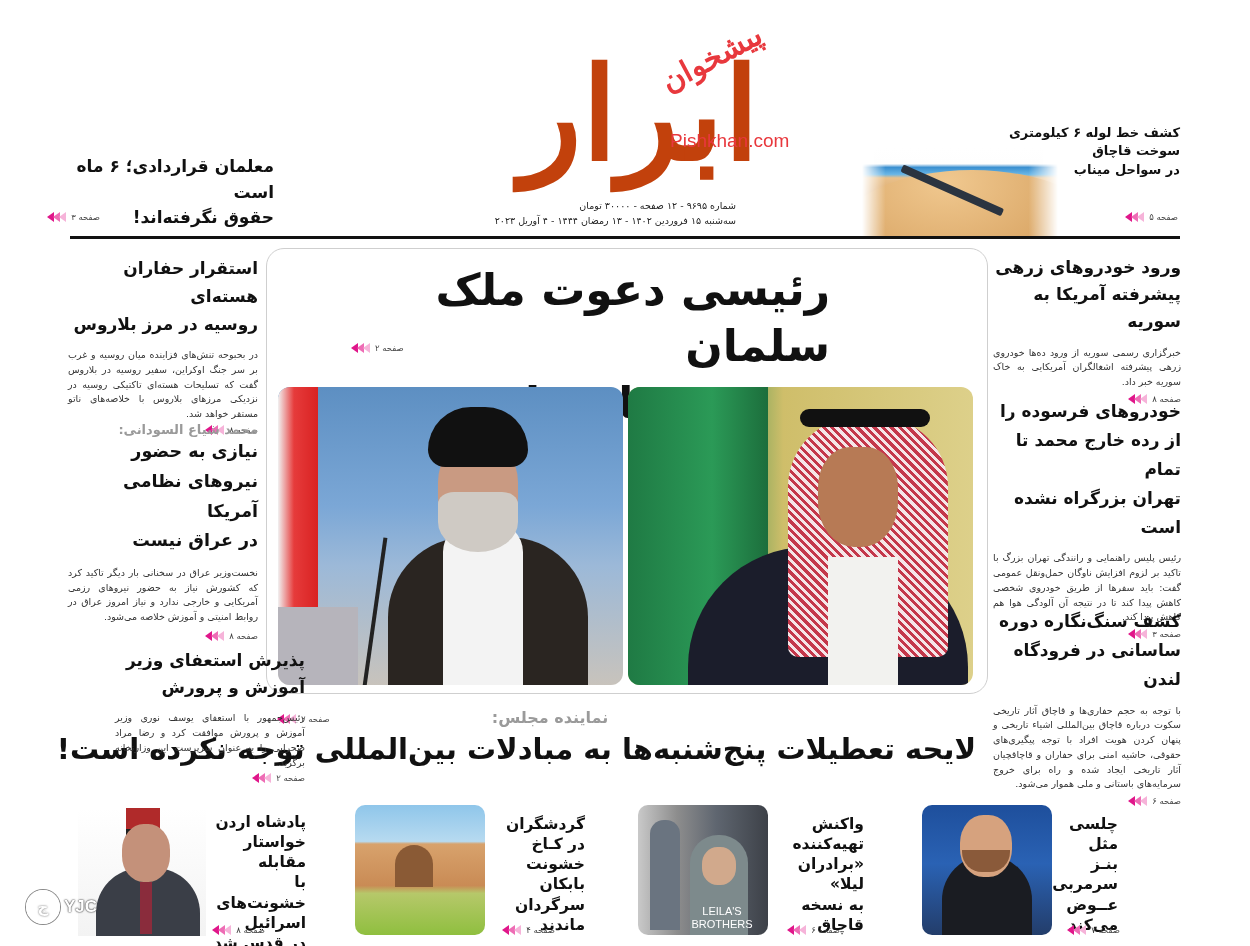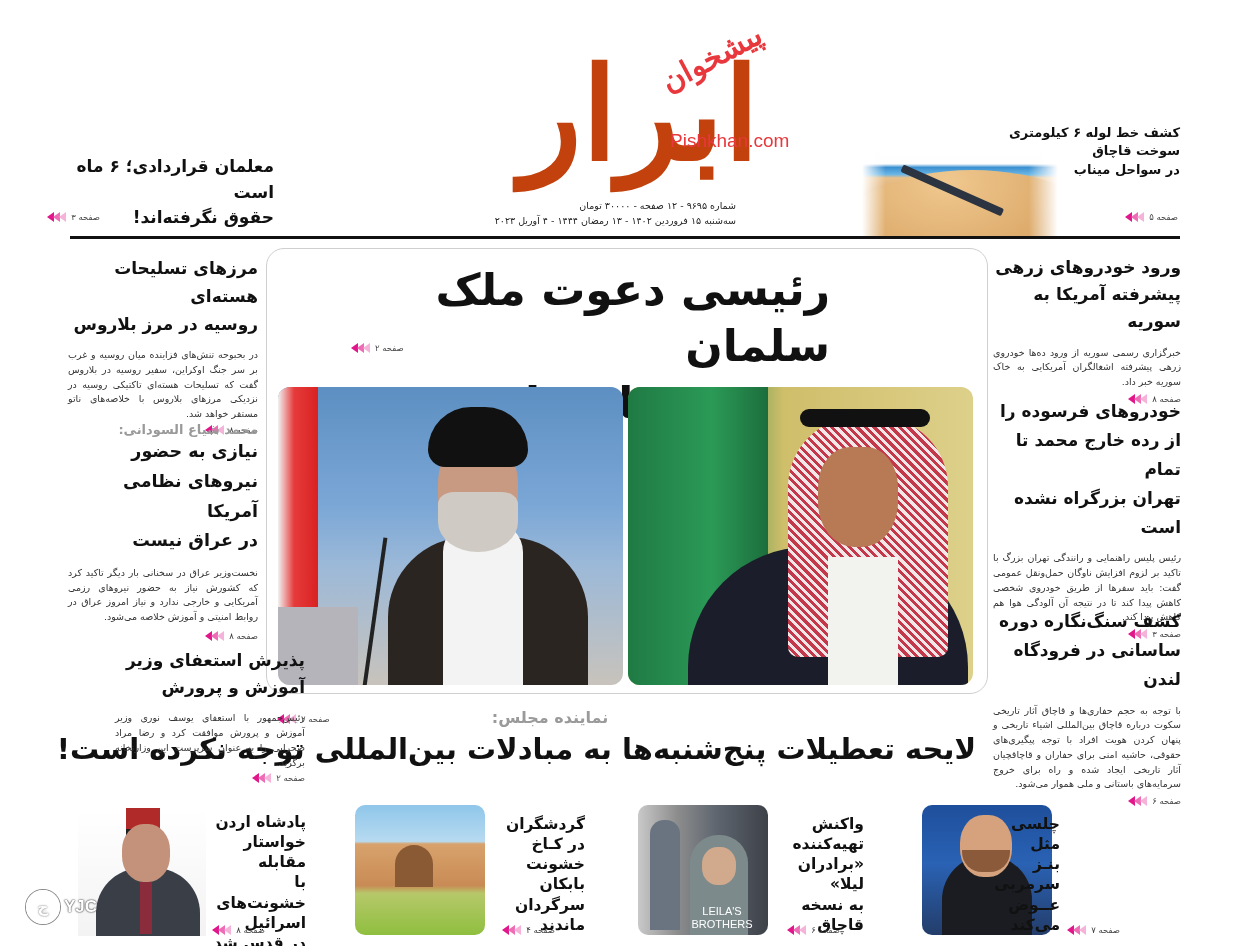--- a/index.html
+++ b/index.html
@@ -211,21 +211,21 @@
     <span class="chev">
         <span></span>
         <span></span>
         <span></span>
       </span>
   </div>
 </div>
 
 <div class="col-left" style="top:254px;">
   <div class="hl" style="font-size:17px; line-height:1.65;">
-    <div>مرزهای تسلیحات هسته‌ای</div>
+    <div>استقرار حفاران هسته‌ای</div>
     <div>روسیه در مرز بلاروس</div>
   </div>
   <div class="body-txt" style="margin-top:10px;">در بحبوحه تنش‌های فزاینده میان روسیه و غرب بر سر جنگ اوکراین، سفیر روسیه در بلاروس گفت که تسلیحات هسته‌ای تاکتیکی روسیه در نزدیکی مرزهای بلاروس با خلاصه‌های ناتو مستقر خواهد شد.</div>
   <div class="pageref" style="margin-top:3px;">
     <span>صفحه ۸</span>
     <span class="chev">
         <span></span>
         <span></span>
         <span></span>
       </span>
@@ -264,21 +264,21 @@
         <span></span>
       </span>
   </div>
 </div>
 
 <div class="thumb" style="left:922px; top:805px; width:130px; height:130px; background: linear-gradient(to bottom, #1e4f9c 0%, #2a62b4 45%, #233d6a 100%);">
   <div style="position:absolute; left:20px; top:50px; width:90px; height:90px; background:#1a1c22; border-radius:45px 45px 0 0;"></div>
   <div style="position:absolute; left:38px; top:10px; width:52px; height:62px; background:#d6a27e; border-radius:45%;"></div>
   <div style="position:absolute; left:40px; top:45px; width:48px; height:22px; background:#8a5a3a; border-radius:0 0 20px 20px;"></div>
 </div>
-<div class="abs hl b-hl" style="left:1000px; top:814px; width:60px; ">
+<div class="abs hl b-hl" style="left:1058px; top:814px; width:60px; ">
   <div>چلسی</div>
   <div>مثل بنـز</div>
   <div>سرمربی</div>
   <div>عــوض</div>
   <div>می‌کند</div>
 </div>
 <div class="abs pageref" style="right:130px; top:925px;">
   <span>صفحه ۷</span>
   <span class="chev">
       <span></span>

